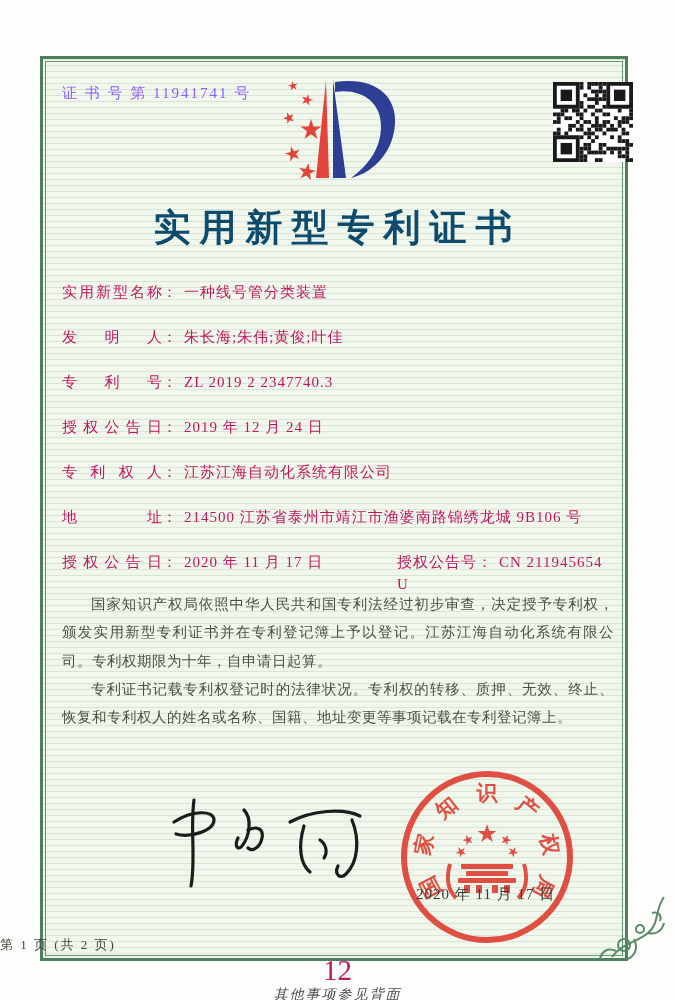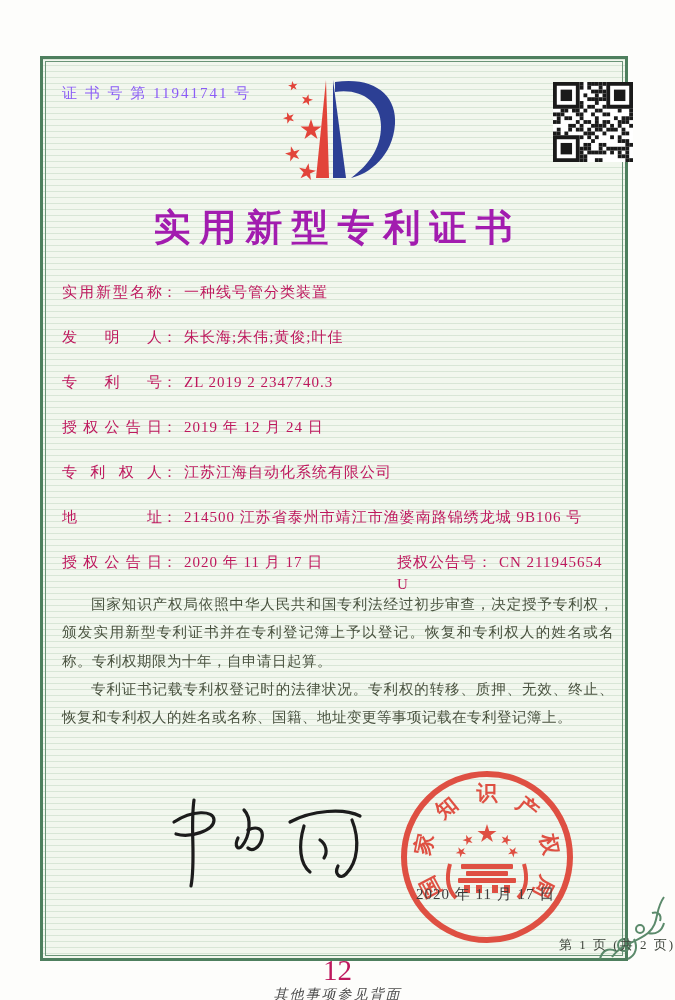--- a/index.html
+++ b/index.html
@@ -21,40 +21,40 @@
     content:"";position:absolute;inset:2px;border:1px solid #6a9477;pointer-events:none;
   }
   .cert-no{
     position:absolute;left:62px;top:84px;
     font-size:15px;letter-spacing:2px;color:#8b5cf6;
   }
   .logo{position:absolute;left:263px;top:70px;}
   .qr{position:absolute;left:553px;top:82px;}
   .title{
     position:absolute;left:0;right:0;top:203px;text-align:center;
-    font-size:37px;font-weight:bold;letter-spacing:9px;color:#a21caf;
+    font-size:37px;font-weight:bold;letter-spacing:9px;color:#0c4a6e;
   }
   .fields{position:absolute;left:62px;top:281px;width:552px;font-size:15px;color:#be185d;}
   .field-row{height:45px;line-height:22px;}
   .flabel{display:inline-block;width:100px;text-align:justify;text-align-last:justify;vertical-align:top;}
   .fcolon{display:inline-block;}
   .fvalue{margin-left:7px;letter-spacing:1px;}
   .grant-row{height:45px;line-height:22px;position:relative;}
   .grant-right{position:absolute;left:335px;top:0;}
   .grant-right .flabel2{letter-spacing:1px;}
   .paras{
     position:absolute;left:62px;top:590px;width:552px;
     font-size:14.5px;line-height:1.95;color:#49523f;text-align:justify;
   }
   .paras p{margin:0;text-indent:2em;letter-spacing:0.5px;}
   .sig-block{position:absolute;left:62px;top:820px;font-size:16px;color:#2c2c2c;letter-spacing:3px;line-height:31px;}
   .sig-hand{position:absolute;left:148px;top:788px;}
   .seal{position:absolute;left:398px;top:768px;}
   .seal-date{position:absolute;left:416px;top:885px;font-size:15px;color:#3c3c3c;letter-spacing:1px;}
-  .footer{position:absolute;left:0;right:0;top:936px;text-align:right;font-size:13px;color:#3f453c;letter-spacing:2px;}
+  .footer{position:absolute;left:0;right:0;top:936px;text-align:left;font-size:13px;color:#3f453c;letter-spacing:2px;}
   .below-num{position:absolute;left:0;right:0;top:954px;text-align:center;font-size:29px;color:#be185d;}
   .below-note{position:absolute;left:0;right:0;top:986px;text-align:center;font-size:14px;color:#4b4b4b;font-style:italic;letter-spacing:2px;}
   .corner-orn{position:absolute;left:594px;top:893px;}
 </style>
 </head>
 <body>
 
 <div class="page">
 
   <div class="frame"></div>
@@ -253,21 +253,21 @@
     </div>
     <div class="grant-row">
       <span class="flabel">授权公告日</span><span class="fcolon">：</span><span class="fvalue">2020 年 11 月 17 日</span>
       <span class="grant-right">
         <span class="flabel2">授权公告号</span><span>：</span><span class="fvalue">CN 211945654 U</span>
       </span>
     </div>
   </div>
 
   <div class="paras">
-    <p>国家知识产权局依照中华人民共和国专利法经过初步审查，决定授予专利权，颁发实用新型专利证书并在专利登记簿上予以登记。恢复和专利权人的姓名或名称。专利权期限为十年，自申请日起算。</p>
+    <p>国家知识产权局依照中华人民共和国专利法经过初步审查，决定授予专利权，颁发实用新型专利证书并在专利登记簿上予以登记。江苏江海自动化系统有限公司。专利权期限为十年，自申请日起算。</p>
     <p>专利证书记载专利权登记时的法律状况。专利权的转移、质押、无效、终止、恢复和专利权人的姓名或名称、国籍、地址变更等事项记载在专利登记簿上。</p>
   </div>
 
 
   <svg class="sig-hand" width="235" height="108" viewBox="0 0 235 108">
     <g fill="none" stroke="#1c1c1c" stroke-width="3.2" stroke-linecap="round">
       <path d="M46,12 C42,40 48,72 43,98"></path>
       <path d="M26,34 C44,22 66,22 66,32 C66,43 42,50 28,46"></path>
       <path d="M96,22 C104,30 102,48 94,58 C90,63 86,58 90,50"></path>
       <path d="M100,42 C108,38 116,40 114,50 C112,60 104,64 100,60"></path>

